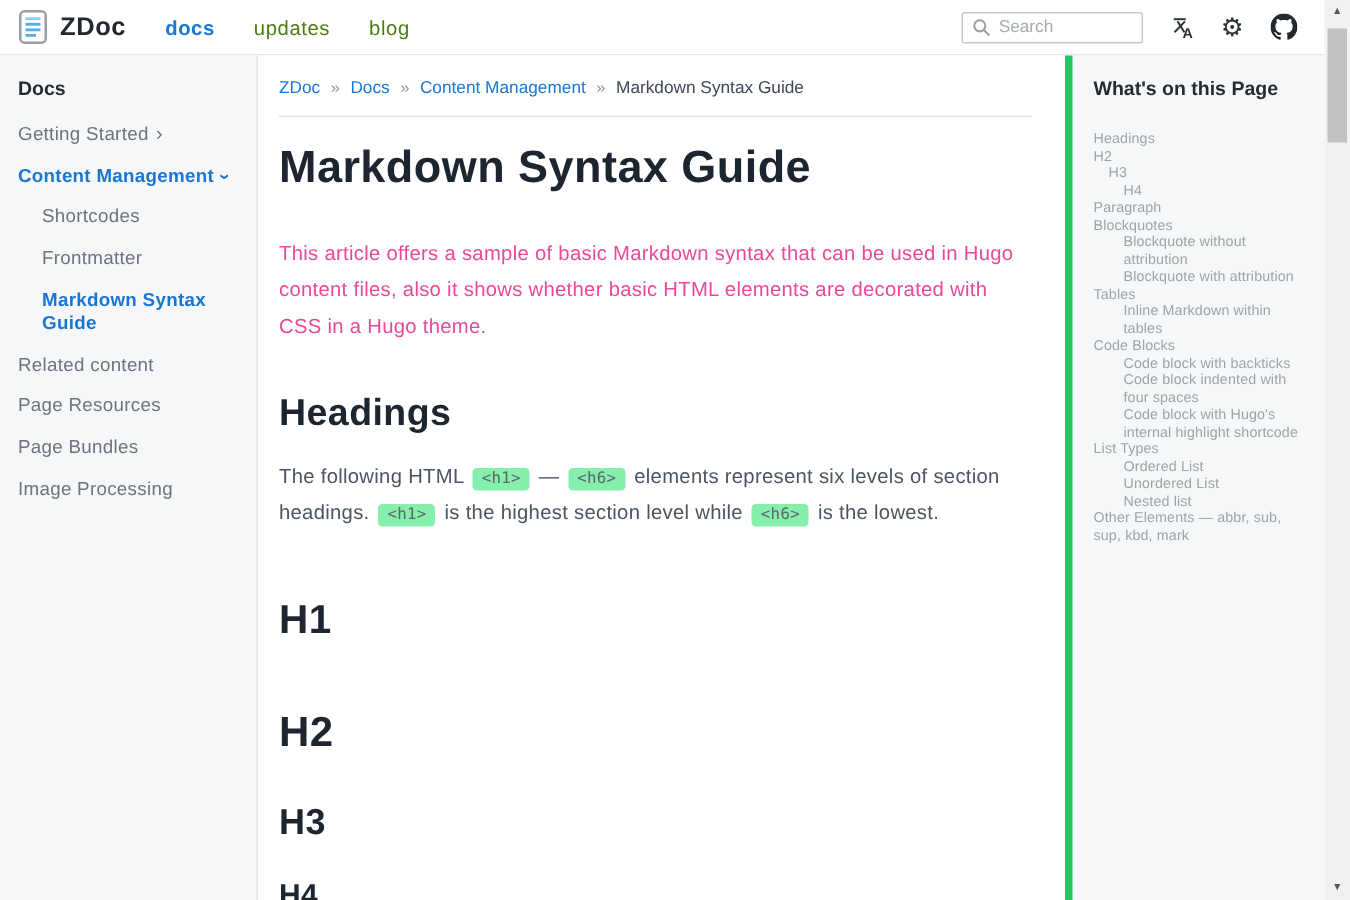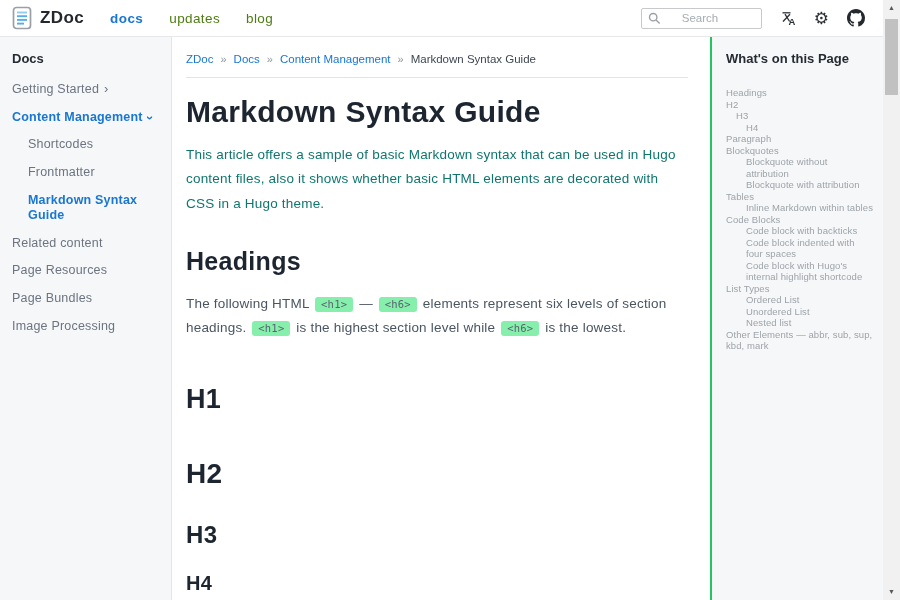--- a/index.html
+++ b/index.html
@@ -37,21 +37,21 @@
     display: flex; align-items: center; padding: 0 12px;
   }
   .brand { display: flex; align-items: center; gap: 8px; margin-right: 26px; cursor: pointer; }
   .brand-name { font-size: 17px; font-weight: bold; color: #23272e; letter-spacing: .4px; }
   .nav-links { display: flex; align-items: center; gap: 26px; }
   .nav-link { font-size: 13.5px; color: #4d7c0f; letter-spacing: .4px; text-decoration: none; cursor: pointer; }
   .nav-link.active { color: #1976d2; font-weight: bold; }
 
   .navbar-right { margin-left: auto; display: flex; align-items: center; gap: 18px; padding-right: 6px; }
   .search-box {
-    display: flex; align-items: center; gap: 19px;
+    display: flex; align-items: center; gap: 3px;
     width: 121px; height: 21px; padding: 0 6px;
     border: 1px solid #c7c9cc; border-radius: 2px; background: #fff;
   }
   .search-input {
     border: none; outline: none; background: transparent;
     width: 100%; font-size: 11.5px; color: #3c434b;
     font-family: "Liberation Sans", sans-serif;
   }
   .search-input::placeholder { color: #a6acb3; }
   .icon-btn { display: inline-flex; align-items: center; justify-content: center; cursor: pointer; color: #2c3137; }
@@ -75,38 +75,38 @@
   .chev.down { transform: rotate(90deg) translateX(1px); }
 
   .content { flex: 1; background: #ffffff; padding: 12px 22px 0 14px; overflow: hidden; }
   .breadcrumb { display: flex; align-items: center; flex-wrap: wrap; gap: 7px; font-size: 11.5px; padding-top: 4px; }
   .crumb-link { color: #1976d2; text-decoration: none; cursor: pointer; }
   .crumb-current { color: #3f4752; }
   .crumb-sep { color: #8d949c; font-size: 11px; }
   .rule { border: none; border-top: 1px solid #e3e4e6; margin: 12px 0 0; }
 
   .page-title { font-size: 30px; font-weight: 800; color: #1d2530; letter-spacing: .3px; margin: 17px 0 0; }
-  .intro { font-size: 13.5px; line-height: 1.8; color: #0f766e; margin: 14px 0 0; max-width: 505px; letter-spacing: .2px; }
+  .intro { font-size: 13.5px; line-height: 1.8; color: #ec4899; margin: 28px 0 0; max-width: 505px; letter-spacing: .2px; }
   .section-title { font-size: 25px; font-weight: 800; color: #1d2530; letter-spacing: .3px; margin: 31px 0 0; }
   .code-para { font-size: 13.5px; line-height: 1.75; color: #4a5562; margin: 16px 0 0; max-width: 510px; letter-spacing: .2px; }
   .inline-code {
     background: #86efac; color: #5a6370; border-radius: 3px;
     padding: 1px 6px 2px; margin: 0 2px;
     font-family: "DejaVu Sans Mono", monospace; font-size: 10.5px;
   }
 
   .demo-h { font-weight: 800; color: #1d2530; letter-spacing: .3px; }
   .demo-h1 { font-size: 27px; margin-top: 45px; }
   .demo-h2 { font-size: 28px; margin-top: 43px; }
   .demo-h3 { font-size: 24px; margin-top: 31px; }
   .demo-h4 { font-size: 20px; margin-top: 23px; }
 
   .toc {
     width: 173px; flex: 0 0 173px; background: #f6f7f8;
-    border-left: 2px solid #22c55e; padding: 12px 10px 0 14px; overflow: hidden;
+    border-left: 5px solid #22c55e; padding: 12px 10px 0 14px; overflow: hidden;
   }
   .toc-title { font-size: 13px; font-weight: bold; color: #262b33; margin: 2px 0 0; }
   .toc-list { list-style: none; margin: 21px 0 0; padding: 0; }
   .toc-item { font-size: 9.5px; line-height: 11.5px; color: #9da3a9; cursor: pointer; letter-spacing: .1px; }
   .toc-item.l1 { padding-left: 10px; }
   .toc-item.l2 { padding-left: 20px; }
 </style>
 </head>
 <body>
 

